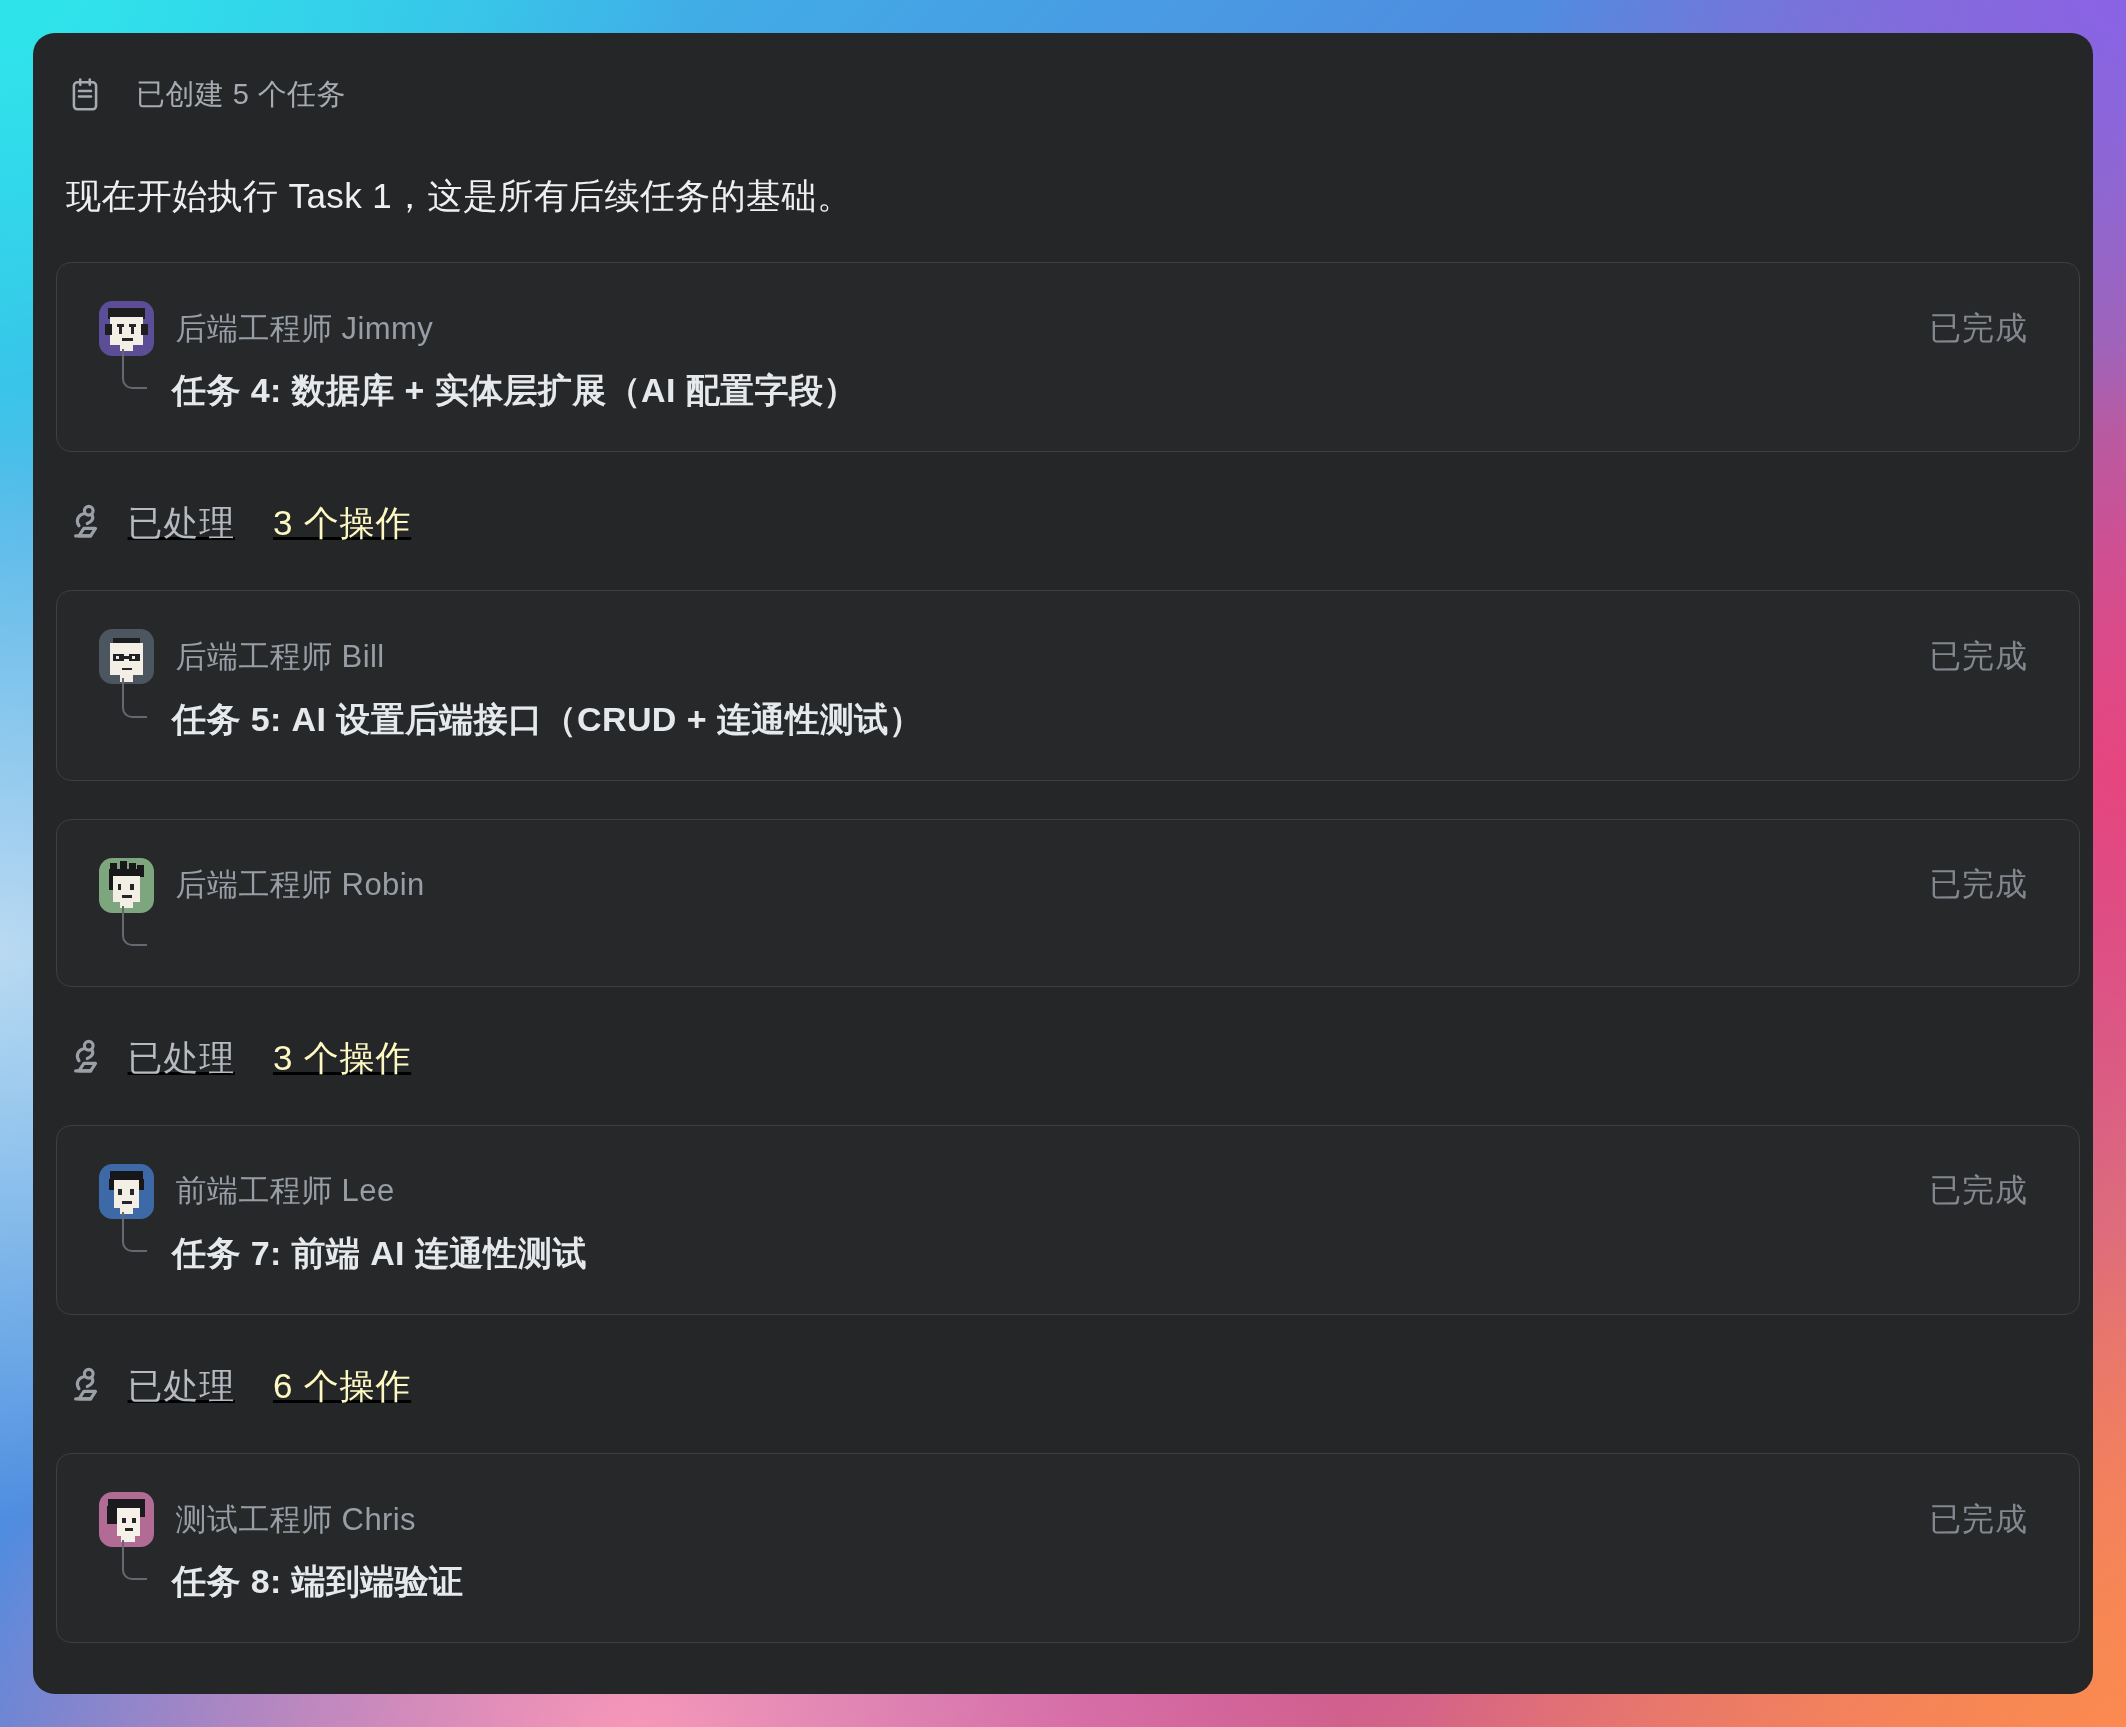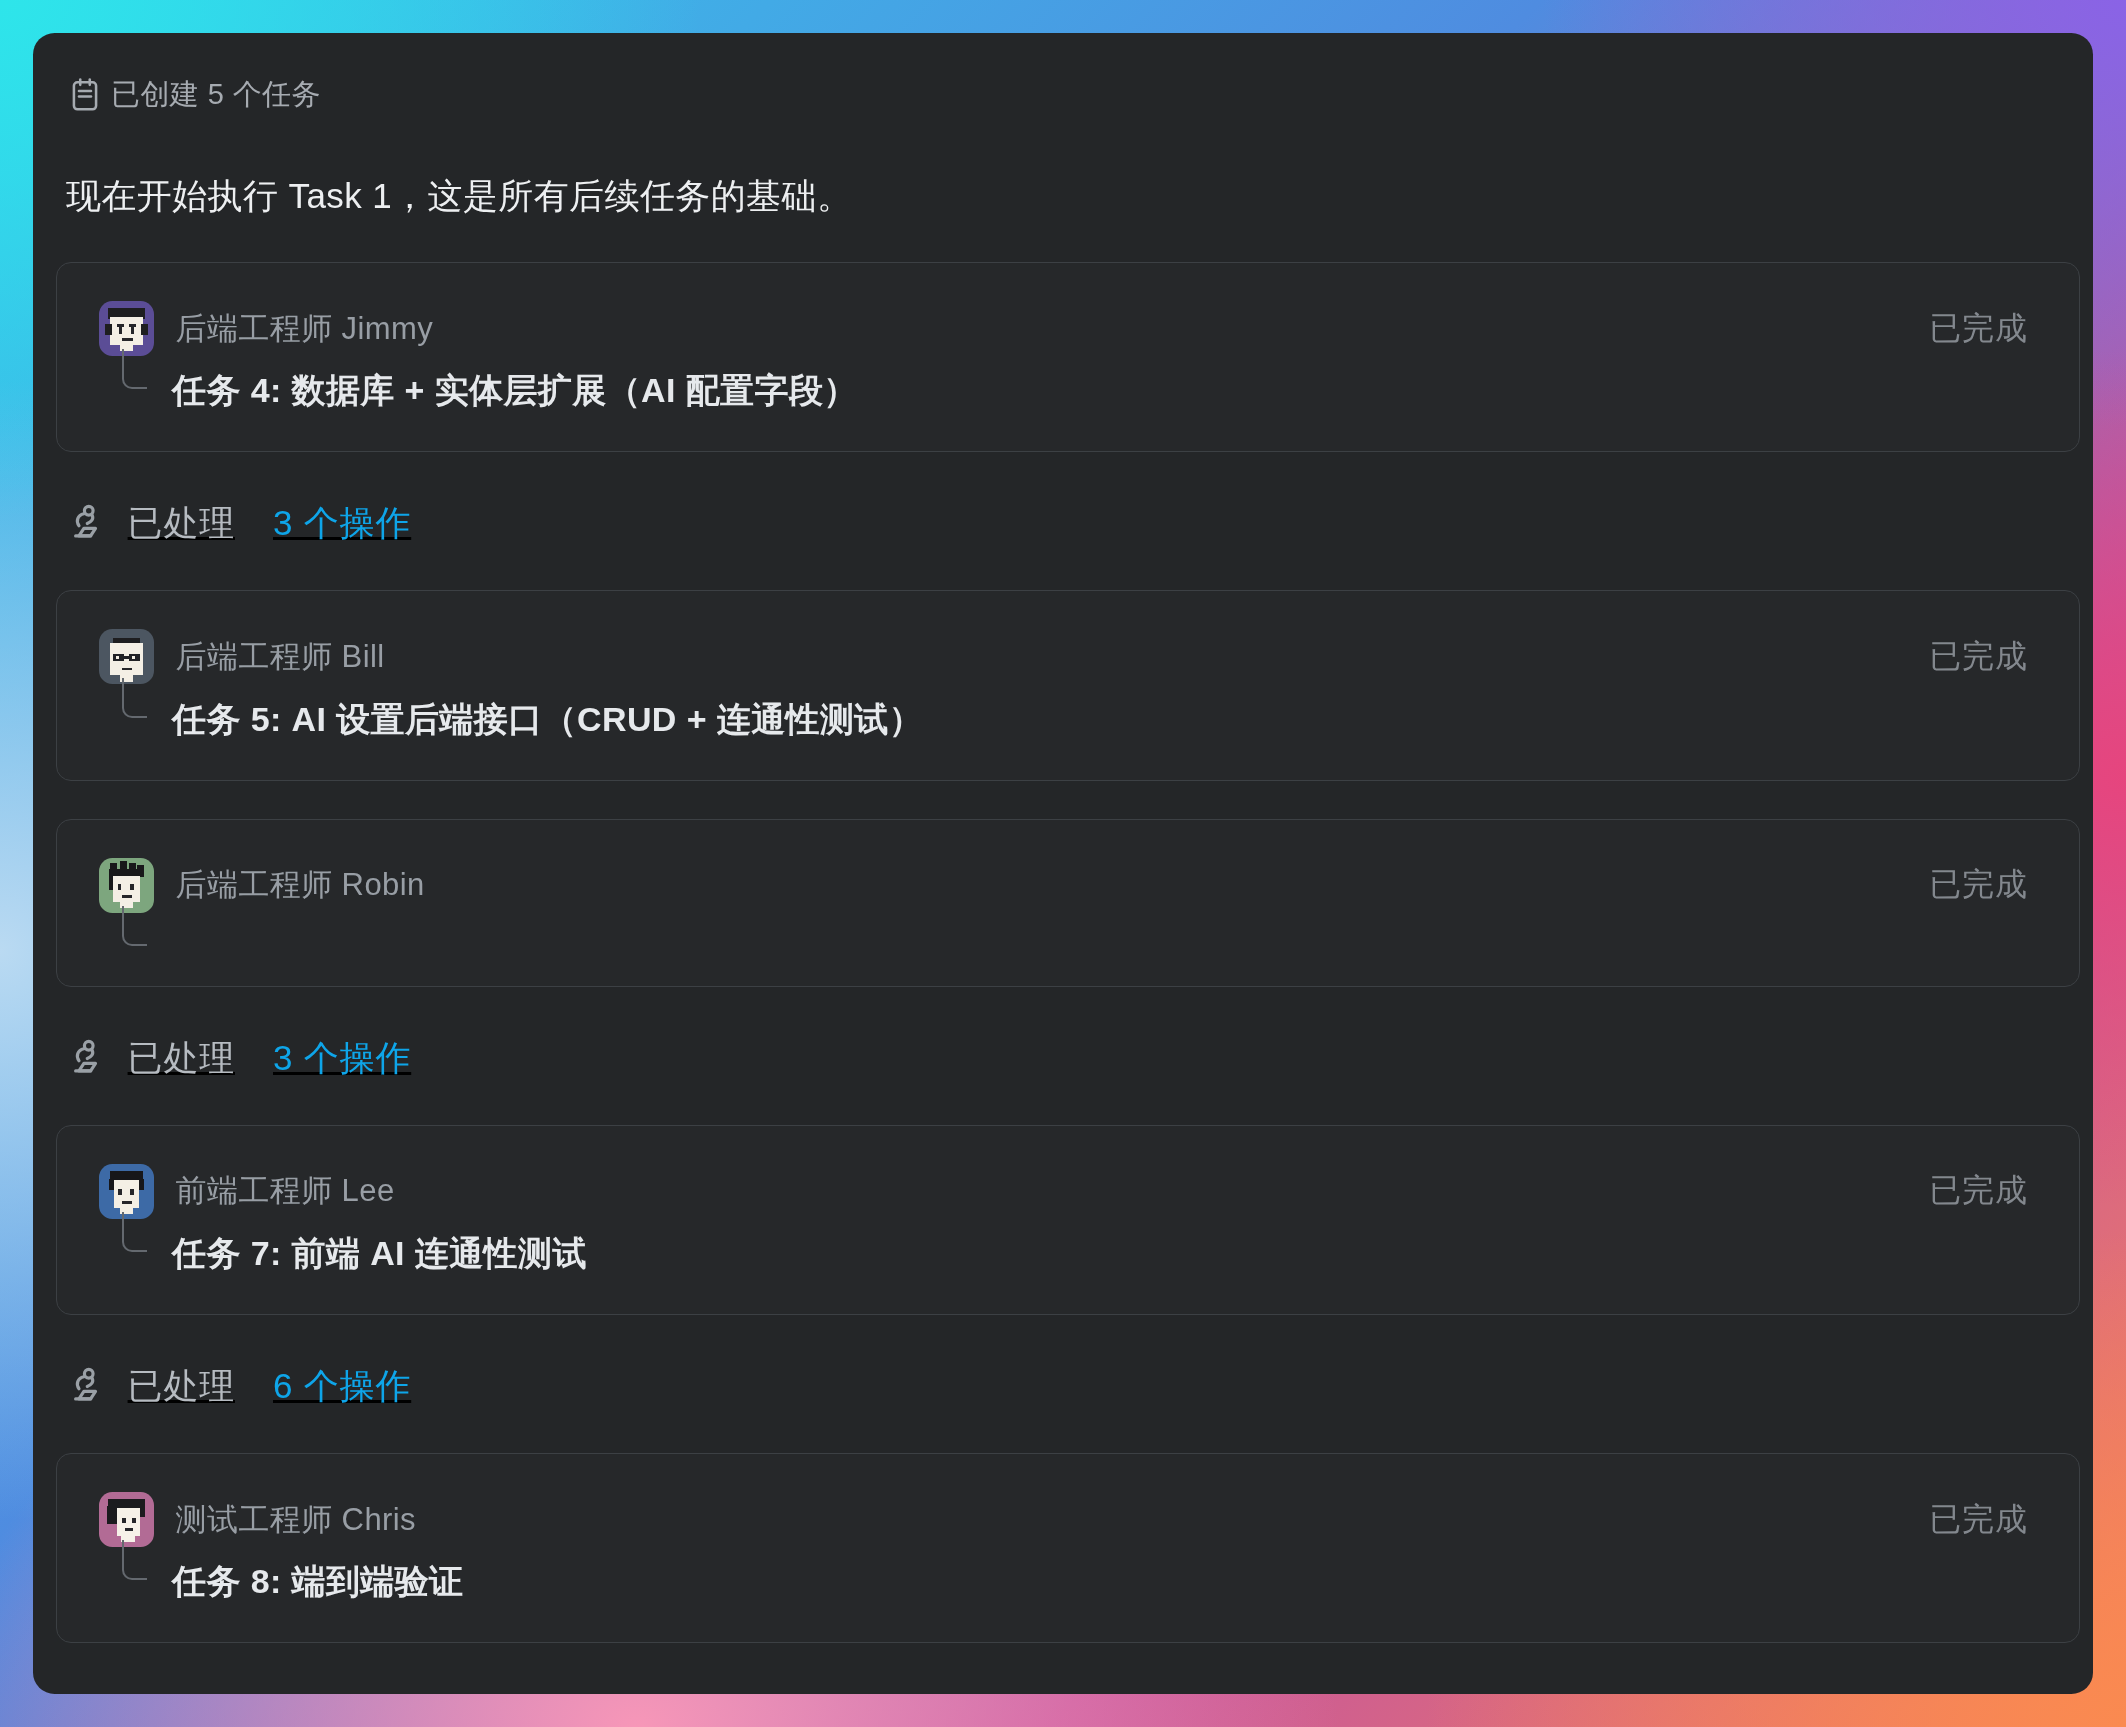--- a/index.html
+++ b/index.html
@@ -16,21 +16,21 @@
       linear-gradient(135deg, #35c8ec 0%, #4f8ce0 40%, #c4559e 72%, #f5815c 100%);
   }
   .panel {
     position: absolute;
     left: 33px; top: 33px; right: 33px; bottom: 33px;
     background: #242628;
     border-radius: 21.6px;
     padding: 42px 13.3px 33px 23px;
   }
   
-  .hdr { display: flex; align-items: center; gap: 7px; padding-left: 10px; }
+  .hdr { display: flex; align-items: center; gap: 32px; padding-left: 10px; }
   .hdr .label { font-size: 29px; color: #a6abb1; letter-spacing: 0.4px; }
   .hdr svg { display: block; }
   
   .intro {
     margin: 58px 0 0 10px;
     font-size: 35px;
     color: #edeff1;
     letter-spacing: 0.4px;
   }
   
@@ -59,21 +59,21 @@
     border-bottom: 2.9px solid #64696f;
     border-bottom-left-radius: 10px;
     margin: -20px 25px 0 0;
     flex: none;
   }
   .task { font-size: 34px; font-weight: 700; color: #e6e9ec; line-height: 42px; letter-spacing: 0.4px; }
   
   .processed { display: flex; align-items: center; margin: 48px 0 43px 8.3px; text-decoration: underline; }
   .processed svg { display: block; flex: none; }
   .processed .plabel { margin-left: 18.3px; font-size: 35px; color: #b6bbc1; letter-spacing: 0.8px; }
-  .processed .pcount { margin-left: 38px; font-size: 35px; color: #0ea5e9; letter-spacing: 0.8px; }
+  .processed .pcount { margin-left: 38px; font-size: 35px; color: #fef9c3; letter-spacing: 0.8px; }
 </style>
 </head>
 <body>
 
 <div class="panel">
 
   <div class="hdr">
     <svg width="38" height="38" viewBox="0 0 24 24" fill="none" stroke="#a6abb1" stroke-width="1.6" stroke-linecap="round">
       <rect x="5" y="4" width="14" height="17" rx="2.2"></rect>
       <line x1="9" y1="2.2" x2="9" y2="5.6"></line>

